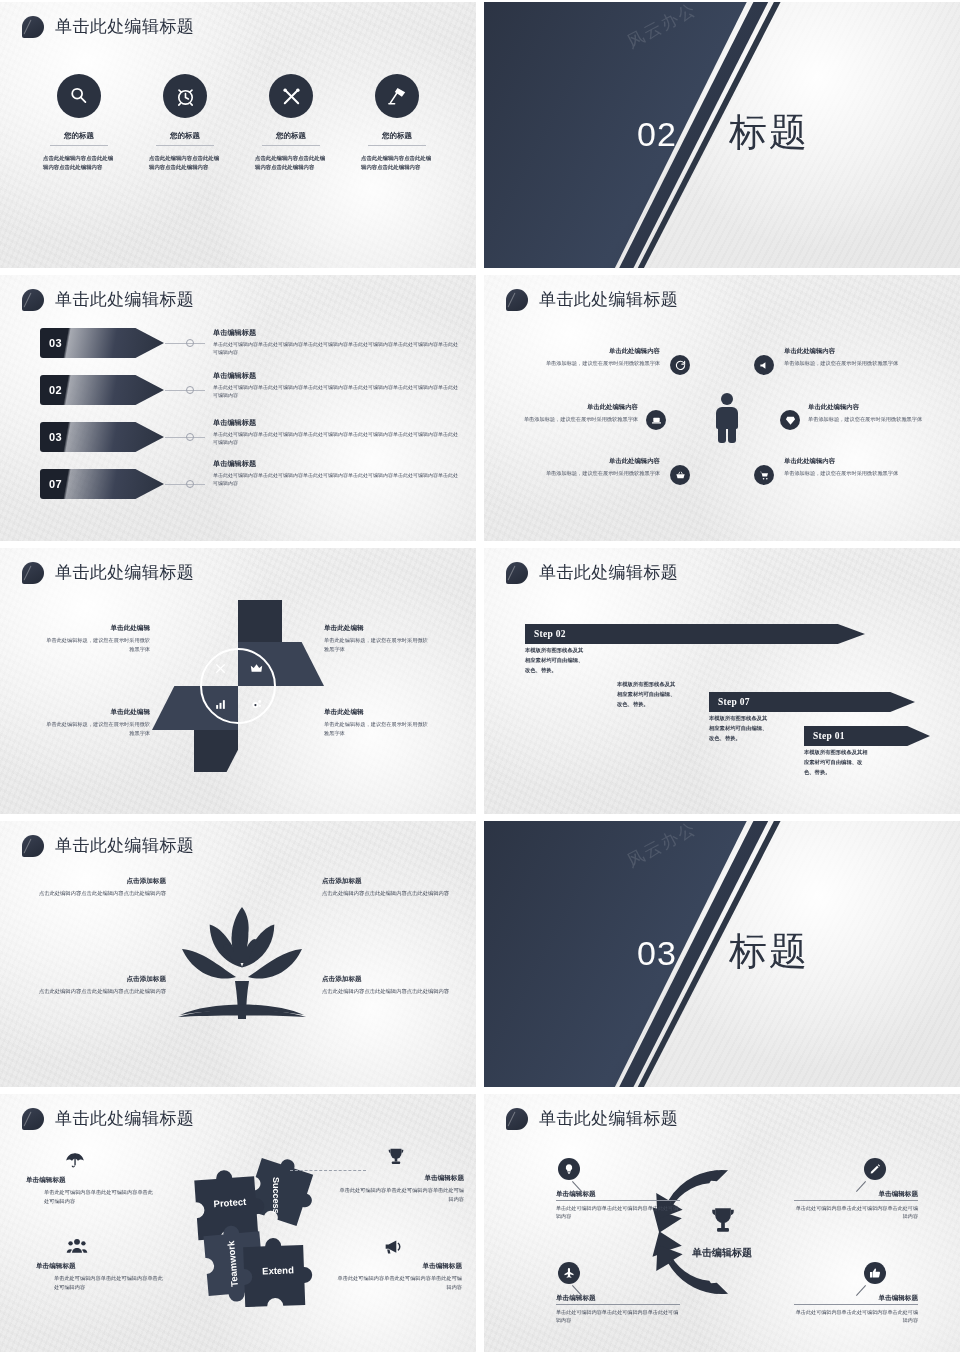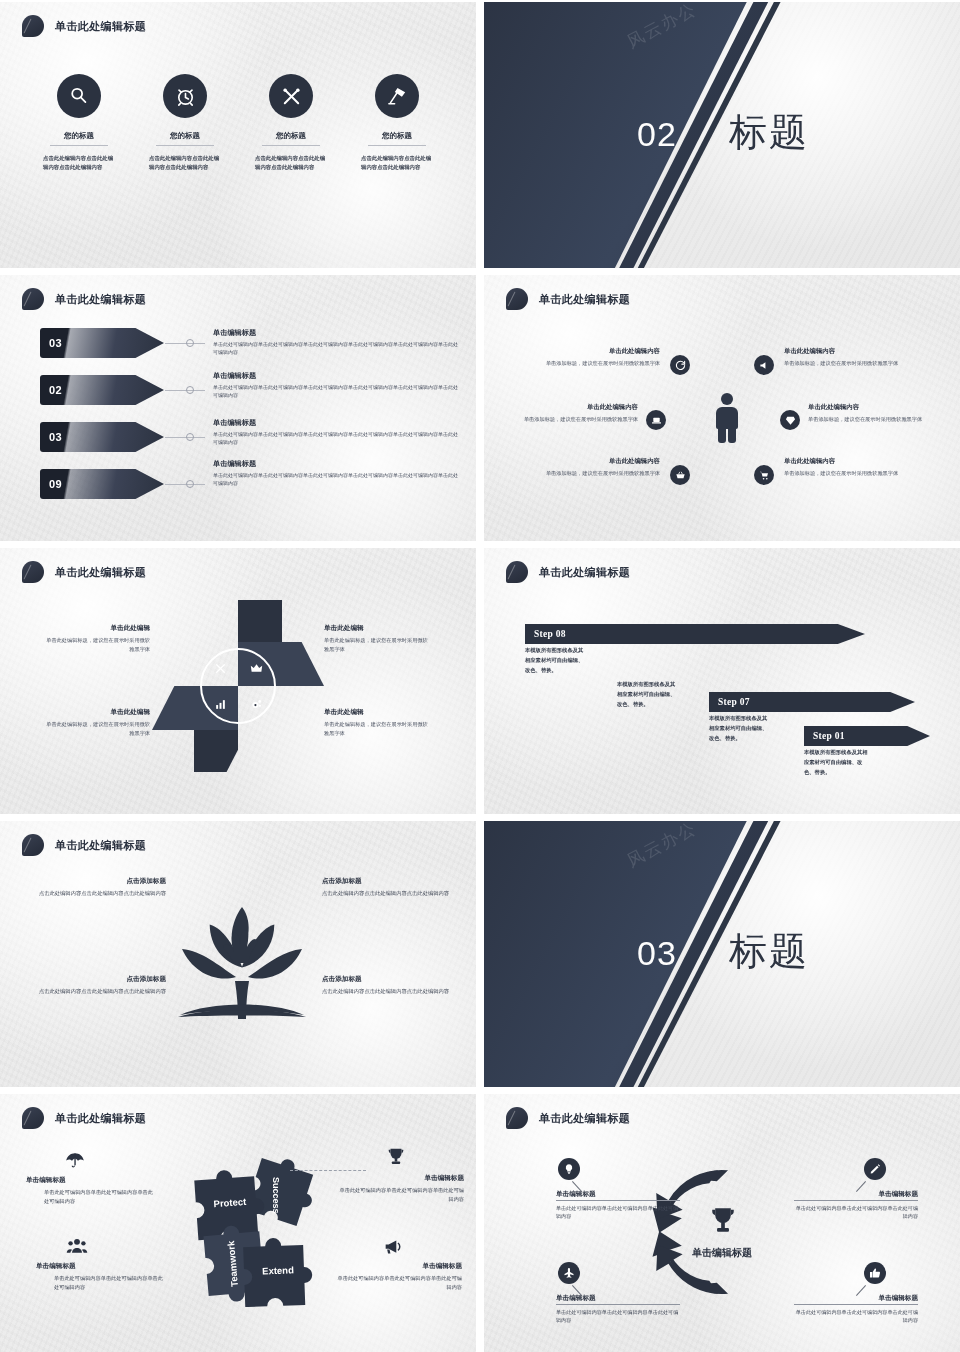--- a/index.html
+++ b/index.html
@@ -38,21 +38,21 @@
     width:22px; height:22px; flex:0 0 auto;
     background:linear-gradient(150deg,#3a4152 0%,#242a37 100%);
     border-radius:50% 50% 50% 2px;
     position:relative;
   }
   .leaf::after{
     content:""; position:absolute; left:5px; top:3px;
     width:1.2px; height:16px; background:rgba(255,255,255,.32);
     transform:rotate(26deg); border-radius:1px;
   }
-  .hdr-title{ font-size:11px; font-weight:700; color:#2b3240; letter-spacing:.4px; }
+  .hdr-title{ font-size:17px; font-weight:400; color:#2b3240; letter-spacing:.4px; }
   .b-xs{ font-size:5px; line-height:1.6; color:#4a5160; }
 
   
   .s1-row{ position:absolute; left:26px; top:72px; width:424px; display:flex; }
   .s1-col{ width:106px; display:flex; flex-direction:column; align-items:center; }
   .circ{
     width:44px; height:44px; border-radius:50%;
     background:#2b3240; display:flex; align-items:center; justify-content:center;
     color:#fff;
   }
@@ -305,21 +305,21 @@
       <div class="lead" style="top:15px"></div>
       <div class="dot-o" style="left:186px;top:11px"></div>
       <div class="s3-txt" style="top:-4px">
         <div class="t">单击编辑标题</div>
         <div class="b-xs">单击此处可编辑内容单击此处可编辑内容单击此处可编辑内容单击此处可编辑内容单击此处可编辑内容单击此处可编辑内容</div>
       </div>
     </div>
 
     <div class="s3-item" style="top:194px;left:0;width:476px">
       <div class="chev">
-        <span class="n">09</span>
+        <span class="n">07</span>
       </div>
       <div class="lead" style="top:15px"></div>
       <div class="dot-o" style="left:186px;top:11px"></div>
       <div class="s3-txt" style="top:-10px">
         <div class="t">单击编辑标题</div>
         <div class="b-xs">单击此处可编辑内容单击此处可编辑内容单击此处可编辑内容单击此处可编辑内容单击此处可编辑内容单击此处可编辑内容</div>
       </div>
     </div>
   </div>
 
@@ -463,21 +463,21 @@
     </div>
   </div>
 
   <div class="slide">
     <div class="hdr">
       <div class="leaf"></div>
       <div class="hdr-title">单击此处编辑标题</div>
     </div>
 
     <div class="st-arrow" style="left:41px;top:76px;width:340px;clip-path:polygon(0 0,92% 0,100% 50%,92% 100%,0 100%)">
-      <span class="lbl">Step 08</span>
+      <span class="lbl">Step 02</span>
     </div>
     <div class="st-body" style="left:41px;top:98px">本模版所有图形线条及其相应素材均可自由编辑、改色、替换。</div>
 
     <div class="st-body" style="left:133px;top:132px">本模版所有图形线条及其相应素材均可自由编辑、改色、替换。</div>
 
     <div class="st-arrow" style="left:225px;top:144px;width:206px;clip-path:polygon(0 0,88% 0,100% 50%,88% 100%,0 100%)">
       <span class="lbl">Step 07</span>
     </div>
     <div class="st-body" style="left:225px;top:166px">本模版所有图形线条及其相应素材均可自由编辑、改色、替换。</div>
 

